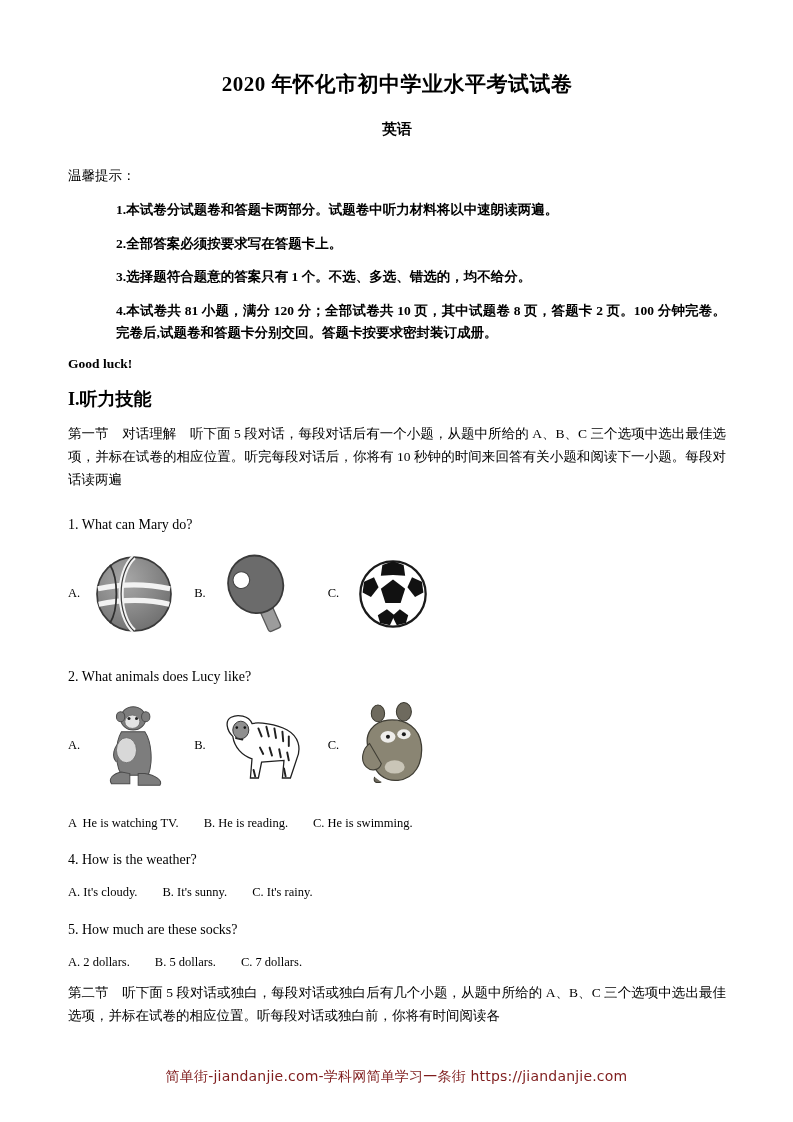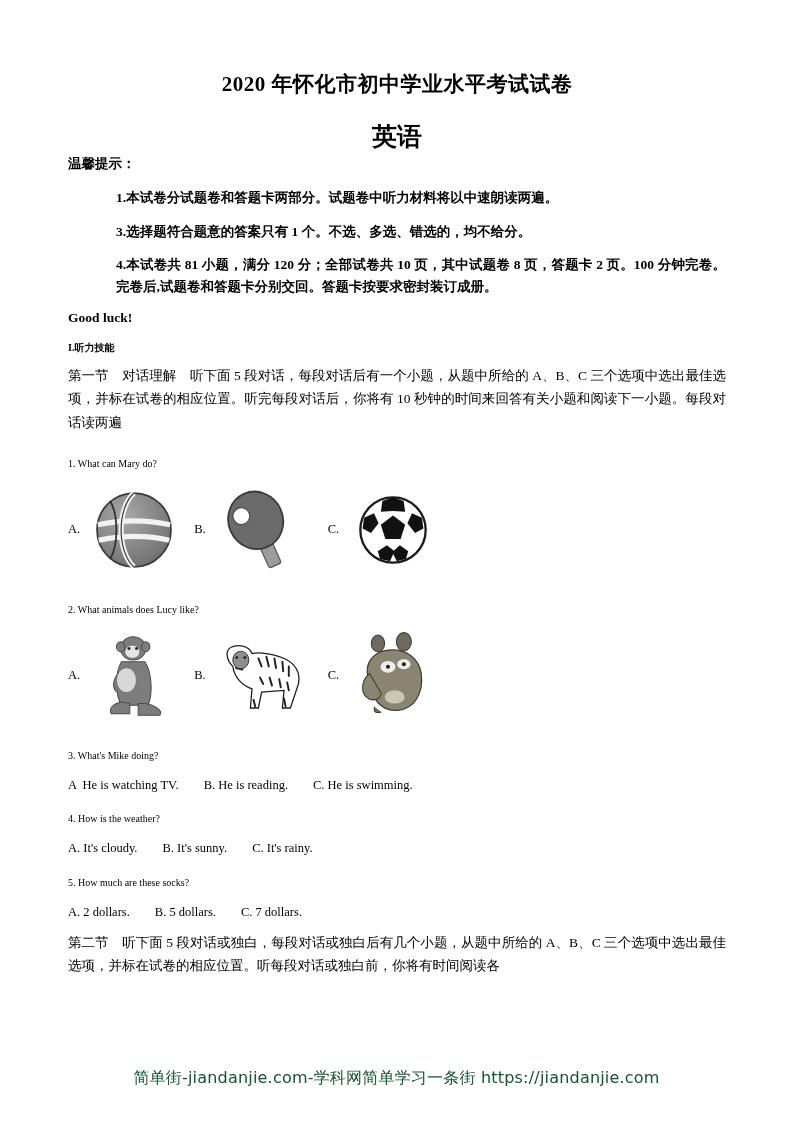--- a/index.html
+++ b/index.html
@@ -34,66 +34,67 @@
     text-align: center;
     font-size: 21px;
     font-weight: bold;
     letter-spacing: 0.5px;
     margin-top: 70px;
     line-height: 1.4;
     font-family: "Liberation Serif", "DejaVu Serif", serif;
   }
   .doc-subtitle {
     text-align: center;
-    font-size: 25px;
+    font-size: 15px;
     font-weight: bold;
     margin-top: 20px;
     line-height: 1.4;
     font-family: "Liberation Serif", "DejaVu Serif", serif;
   }
 
   
   .notice-head {
     font-size: 13.5px;
-    font-weight: bold;
+    font-weight: normal;
+    margin-top: 26px;
     line-height: 1.5;
   }
   .notice-line {
     font-size: 13.5px;
     font-weight: bold;
     margin-top: 12px;
     line-height: 1.62;
     text-align: justify;
     margin-left: 48px;
   }
   .good-luck {
     text-align: left;
     font-size: 13.5px;
     font-weight: bold;
     margin-top: 12px;
   }
 
   
   .section-head {
-    font-size: 10px;
+    font-size: 18px;
     font-weight: bold;
     margin-top: 14px;
     line-height: 1.5;
   }
   .section-para {
     font-size: 13.5px;
     font-weight: normal;
     margin-top: 9px;
     line-height: 1.72;
     text-align: justify;
   }
 
   
   .question {
-    font-size: 10px;
+    font-size: 14px;
     margin-top: 17px;
     line-height: 1.5;
   }
   .q-first { margin-top: 22px; }
 
   .options-text {
     font-size: 12.5px;
     margin-top: 13px;
     line-height: 1.5;
     white-space: pre;
@@ -124,37 +125,38 @@
   .pic-gap-a { width: 12px; }
   .pic-gap-b { width: 20px; }
 
   
   .footer {
     position: absolute;
     left: 0;
     top: 1068px;
     width: 793px;
     text-align: center;
-    font-size: 16px;
-    color: #14532d;
+    font-size: 14px;
+    color: #7f1d1d;
     font-family: "DejaVu Sans", sans-serif;
     letter-spacing: 0.2px;
   }
 </style>
 </head>
 <body>
 
 <div class="page">
   <div class="content">
 
     <div class="doc-title">2020 年怀化市初中学业水平考试试卷</div>
     <div class="doc-subtitle">英语</div>
 
     <div class="notice-head">温馨提示：</div>
     <div class="notice-line">1.本试卷分试题卷和答题卡两部分。试题卷中听力材料将以中速朗读两遍。</div>
+    <div class="notice-line">2.全部答案必须按要求写在答题卡上。</div>
     <div class="notice-line">3.选择题符合题意的答案只有 1 个。不选、多选、错选的，均不给分。</div>
     <div class="notice-line">4.本试卷共 81 小题，满分 120 分；全部试卷共 10 页，其中试题卷 8 页，答题卡 2 页。100 分钟完卷。完卷后,试题卷和答题卡分别交回。答题卡按要求密封装订成册。</div>
     <div class="good-luck">Good luck!</div>
 
     <div class="section-head">I.听力技能</div>
     <div class="section-para">第一节　对话理解　听下面 5 段对话，每段对话后有一个小题，从题中所给的 A、B、C 三个选项中选出最佳选项，并标在试卷的相应位置。听完每段对话后，你将有 10 秒钟的时间来回答有关小题和阅读下一小题。每段对话读两遍</div>
 
     <div class="question q-first">1. What can Mary do?</div>
     <div class="pic-row">
       <div class="pic-opt">
@@ -270,21 +272,20 @@
             <ellipse cx="63" cy="41" rx="8" ry="6" fill="#ffffff" opacity="0.85"></ellipse>
             <ellipse cx="52" cy="80" rx="12" ry="8" fill="#d8d5c8" opacity="0.8"></ellipse>
             <circle cx="44" cy="44" r="2.4" fill="#1a1a1a"></circle>
             <circle cx="63" cy="41" r="2.4" fill="#1a1a1a"></circle>
             <path d="M28 92 C 26 98, 30 100, 36 98" fill="#6e6a5e" stroke="#3a382f" stroke-width="1.2"></path>
           </svg>
         </span>
       </div>
     </div>
 
-    <div class="question">3. What's Mike doing?</div>
     <div class="options-text">A  He is watching TV.        B. He is reading.        C. He is swimming.</div>
 
     <div class="question">4. How is the weather?</div>
     <div class="options-text">A. It's cloudy.        B. It's sunny.        C. It's rainy.</div>
 
     <div class="question">5. How much are these socks?</div>
     <div class="options-text">A. 2 dollars.        B. 5 dollars.        C. 7 dollars.</div>
 
     <div class="section-para">第二节　听下面 5 段对话或独白，每段对话或独白后有几个小题，从题中所给的 A、B、C 三个选项中选出最佳选项，并标在试卷的相应位置。听每段对话或独白前，你将有时间阅读各</div>
 

